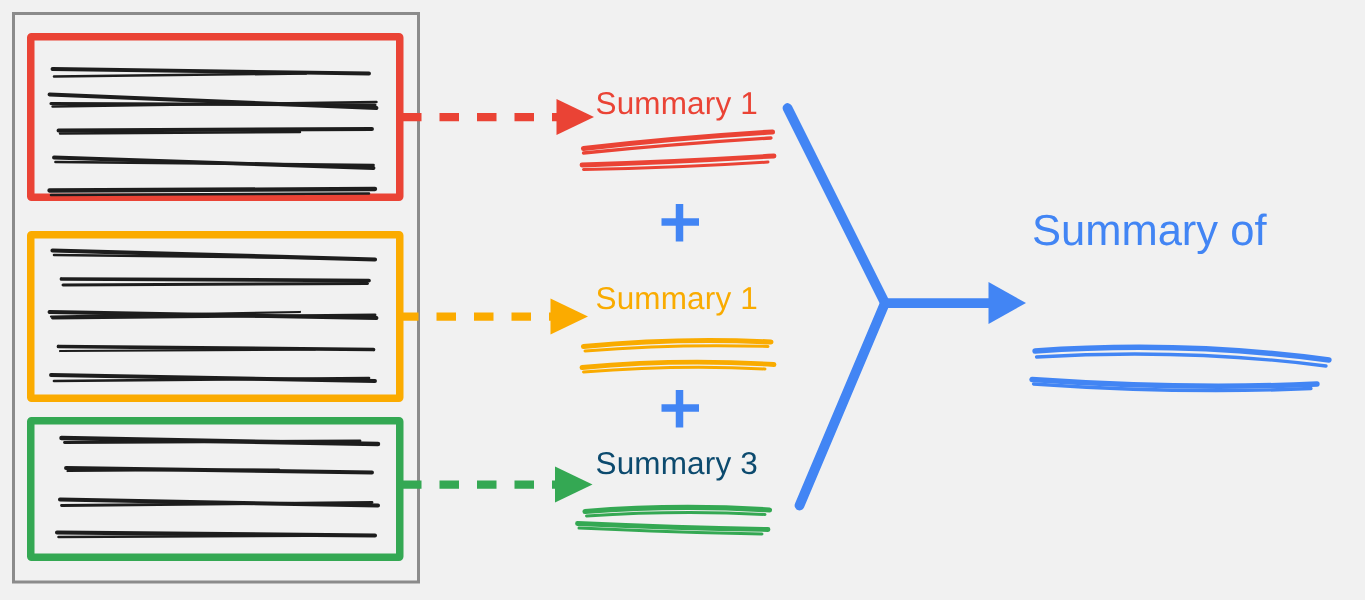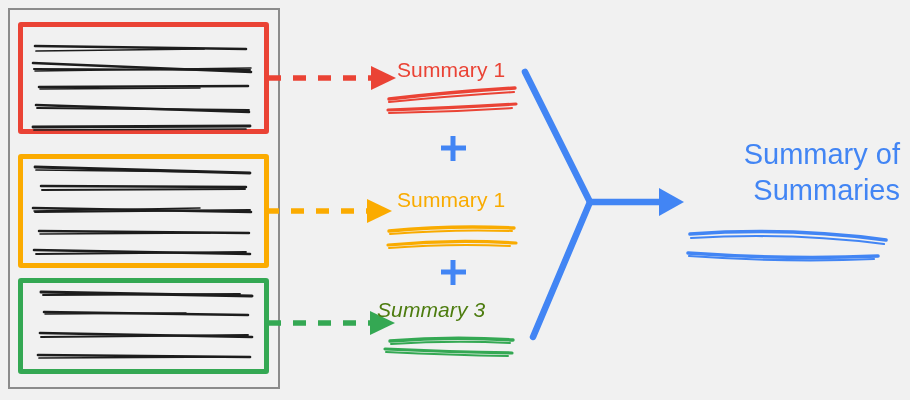--- a/index.html
+++ b/index.html
@@ -40,27 +40,27 @@
 
   .lbl {
     position: absolute;
     font-size: 21px;
     font-weight: 400;
     letter-spacing: 0.1px;
     white-space: nowrap;
   }
   .lbl-s1 { left: 397px; top: 58px;  color: #ea4335; }
   .lbl-s2 { left: 397px; top: 188px; color: #f9ab00; }
-  .lbl-s3 { left: 377px; top: 298px; color: #4d7c0f; font-style: italic; }
+  .lbl-s3 { left: 397px; top: 298px; color: #0c4a6e; }
 
   .final-title {
     position: absolute;
     left: 688px; top: 136px;
     width: 212px;
-    text-align: right;
+    text-align: left;
     color: #4285f4;
     font-size: 29px;
     line-height: 36px;
     font-weight: 400;
   }
   .final-title span { display: block; }
 </style>
 </head>
 <body>
 
@@ -172,16 +172,15 @@
       <line x1="453" y1="260" x2="453" y2="285" stroke="#4285f4" stroke-width="5"></line>
     </g>
   </svg>
 
   <div class="lbl lbl-s1">Summary 1</div>
   <div class="lbl lbl-s2">Summary 1</div>
   <div class="lbl lbl-s3">Summary 3</div>
 
   <div class="final-title">
     <span>Summary of</span>
-    <span>Summaries</span>
   </div>
 
 </div>
 
 </body></html>

